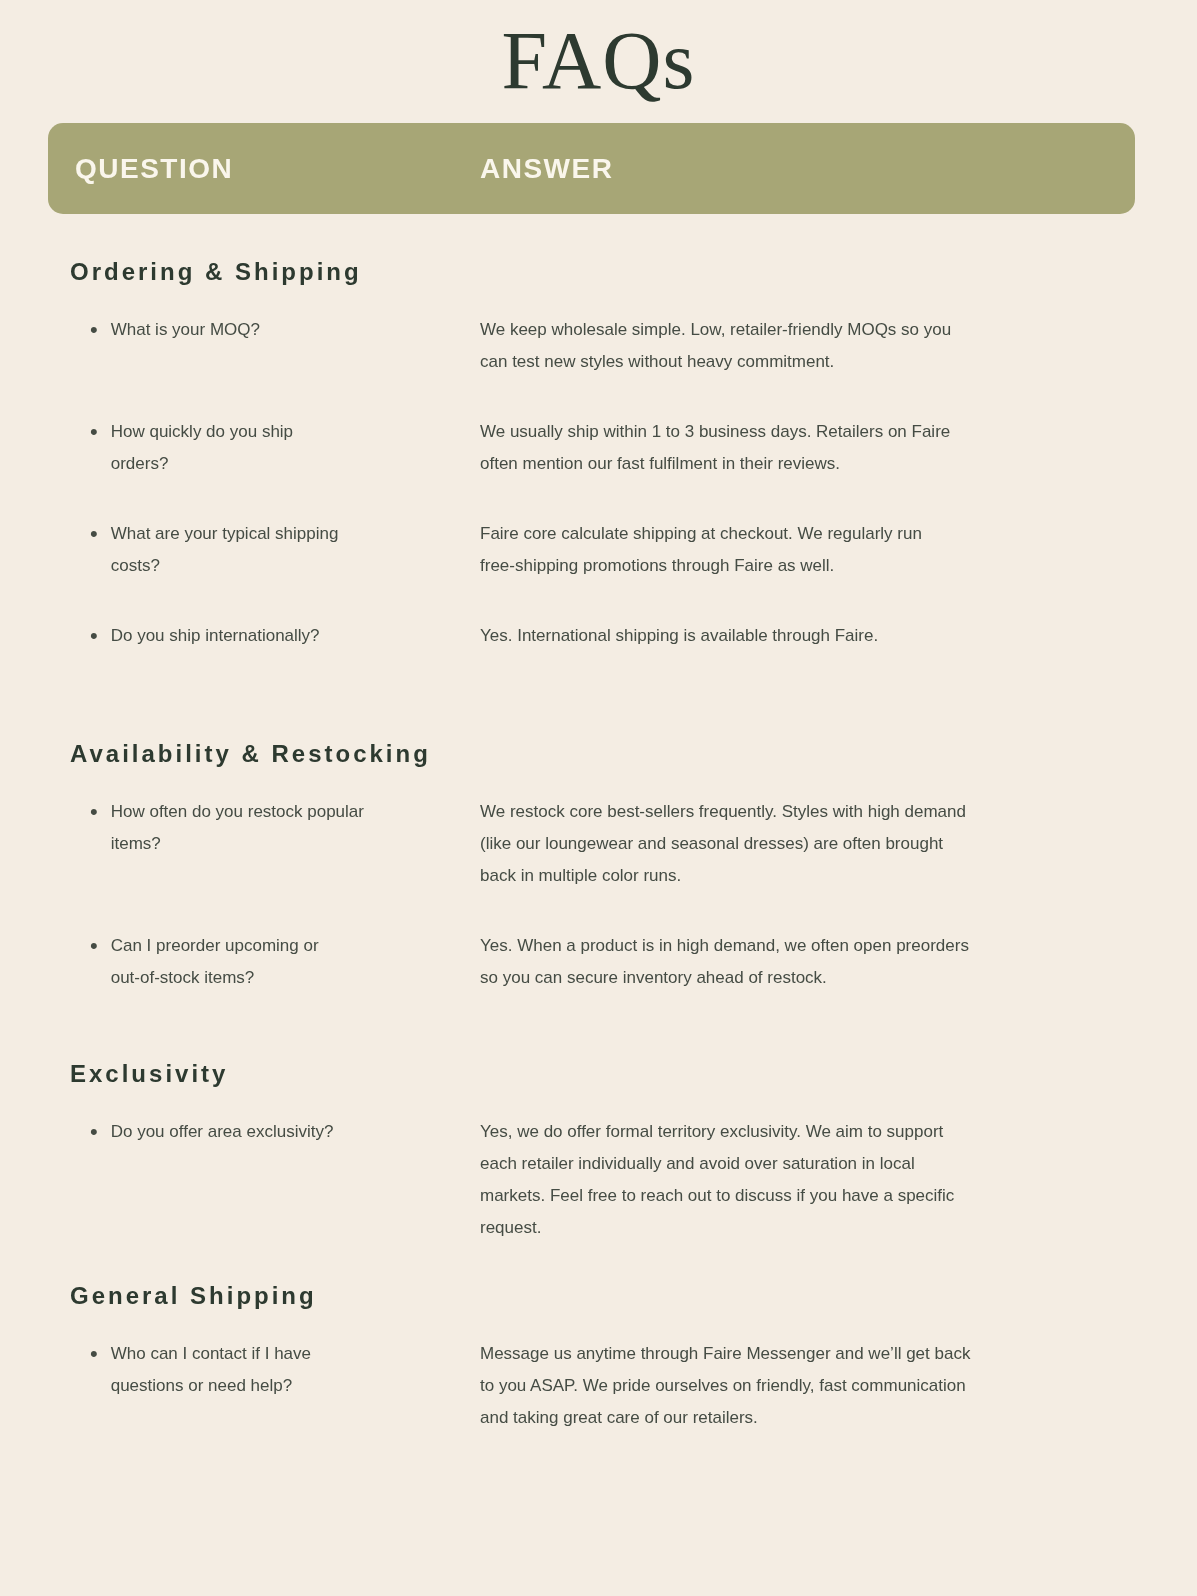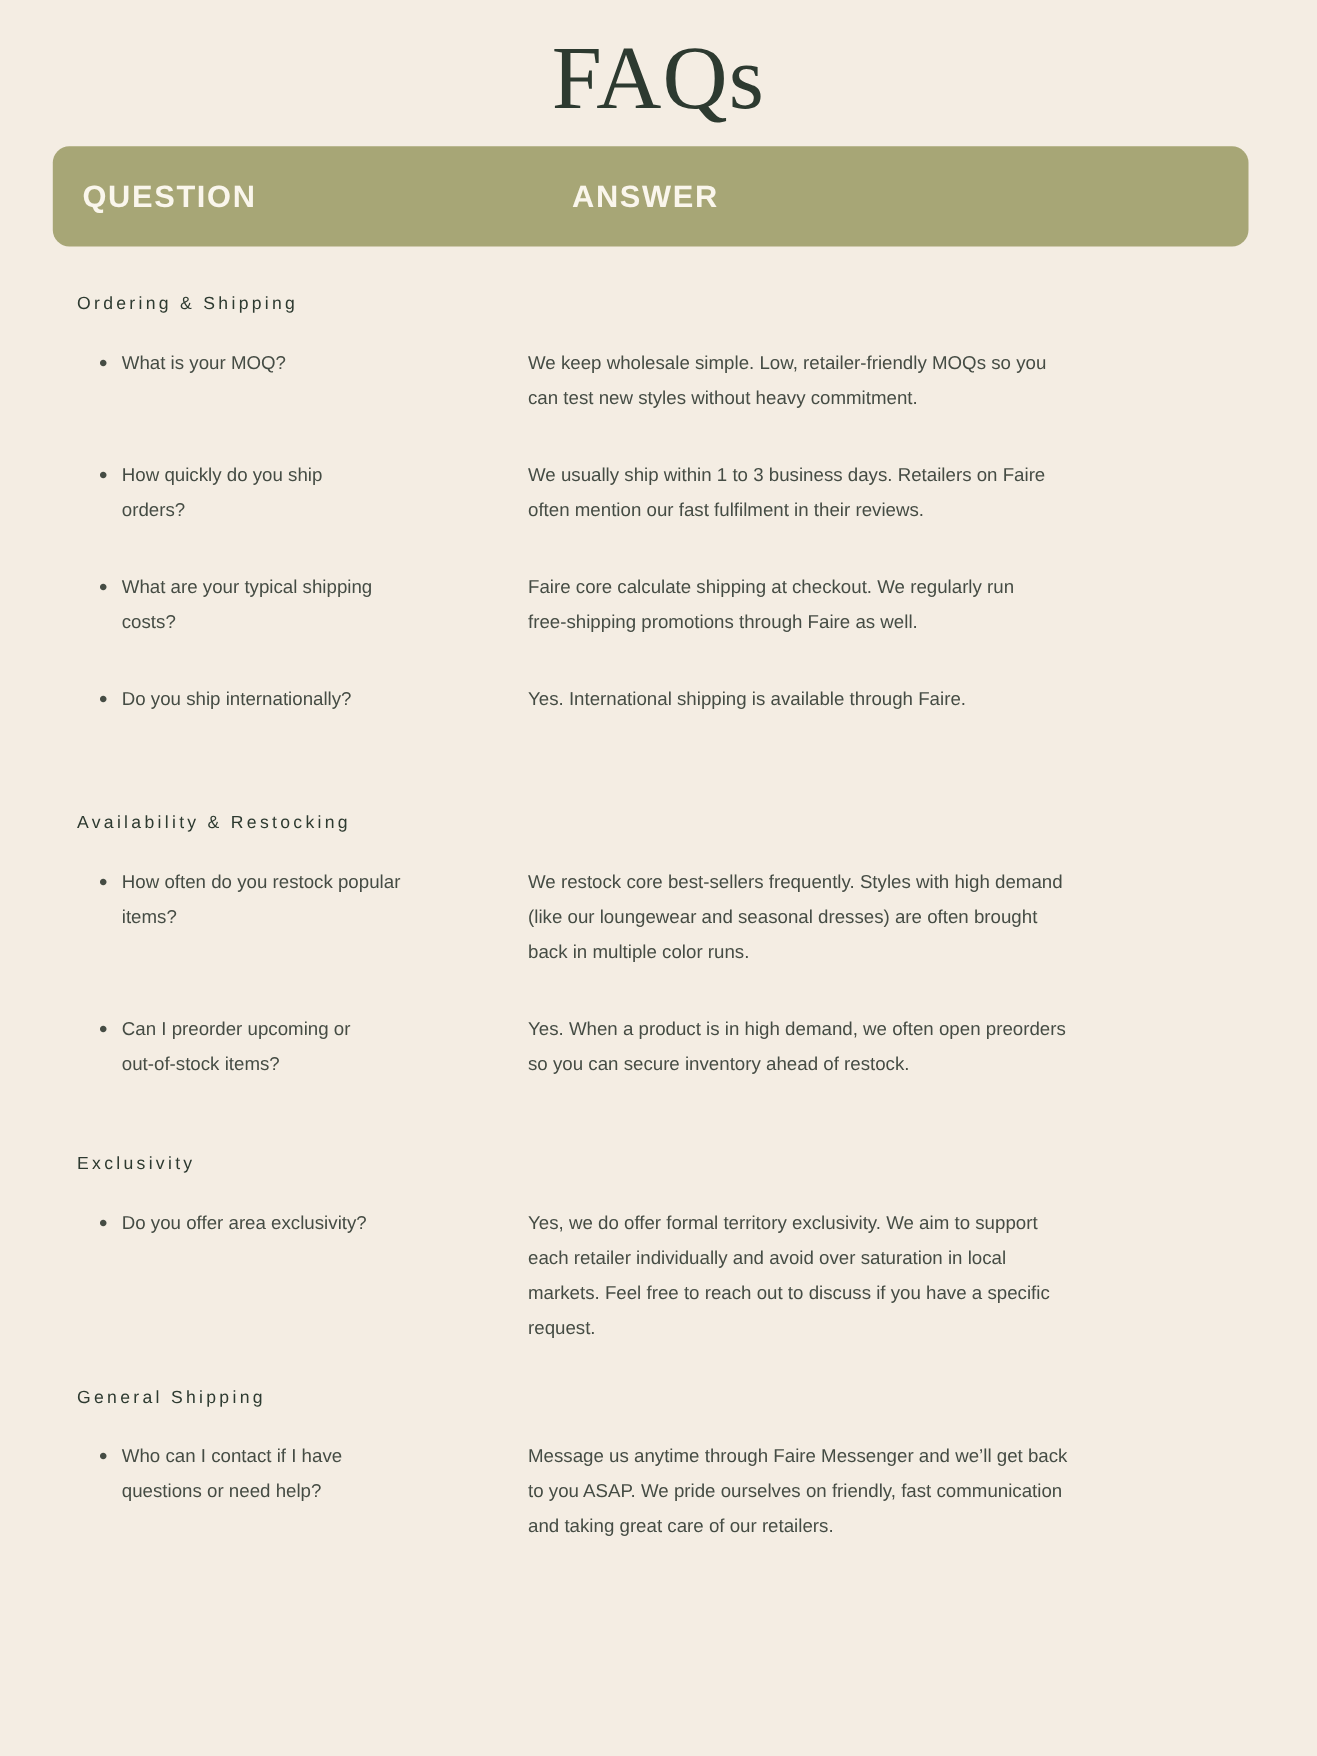--- a/index.html
+++ b/index.html
@@ -17,50 +17,49 @@
     font-family: "Liberation Sans", sans-serif;
     overflow: hidden;
   }
   .page-title {
     text-align: center;
     font-family: "Liberation Serif", serif;
     font-weight: 500;
     font-size: 82px;
     letter-spacing: 1px;
     color: var(--heading);
-    padding-top: 26px;
+    padding-top: 16px;
     line-height: 1.1;
   }
   .header-bar {
     margin: 17px 62px 0 48px;
     height: 91px;
     background: var(--accent);
     border-radius: 15px;
     display: grid;
     grid-template-columns: 405px 1fr;
     align-items: center;
     padding-left: 27px;
-    gap: 40px;
   }
   .header-label {
     color: var(--header-text);
     font-weight: 700;
     font-size: 28px;
     letter-spacing: 1.5px;
   }
   .content {
     padding: 0 60px 0 70px;
   }
   .faq-section { margin-top: 44px; }
   .faq-section:nth-of-type(2) { margin-top: 88px; }
   .faq-section:nth-of-type(3) { margin-top: 66px; }
   .faq-section:nth-of-type(4) { margin-top: 30px; }
   .section-title {
-    font-size: 16px;
-    font-weight: 400;
+    font-size: 24px;
+    font-weight: 700;
     letter-spacing: 3px;
     color: var(--heading);
     margin-bottom: 28px;
     margin-top: 38px;
   }
   .faq-row {
     display: grid;
     grid-template-columns: 410px 1fr;
     margin-bottom: 38px;
   }

